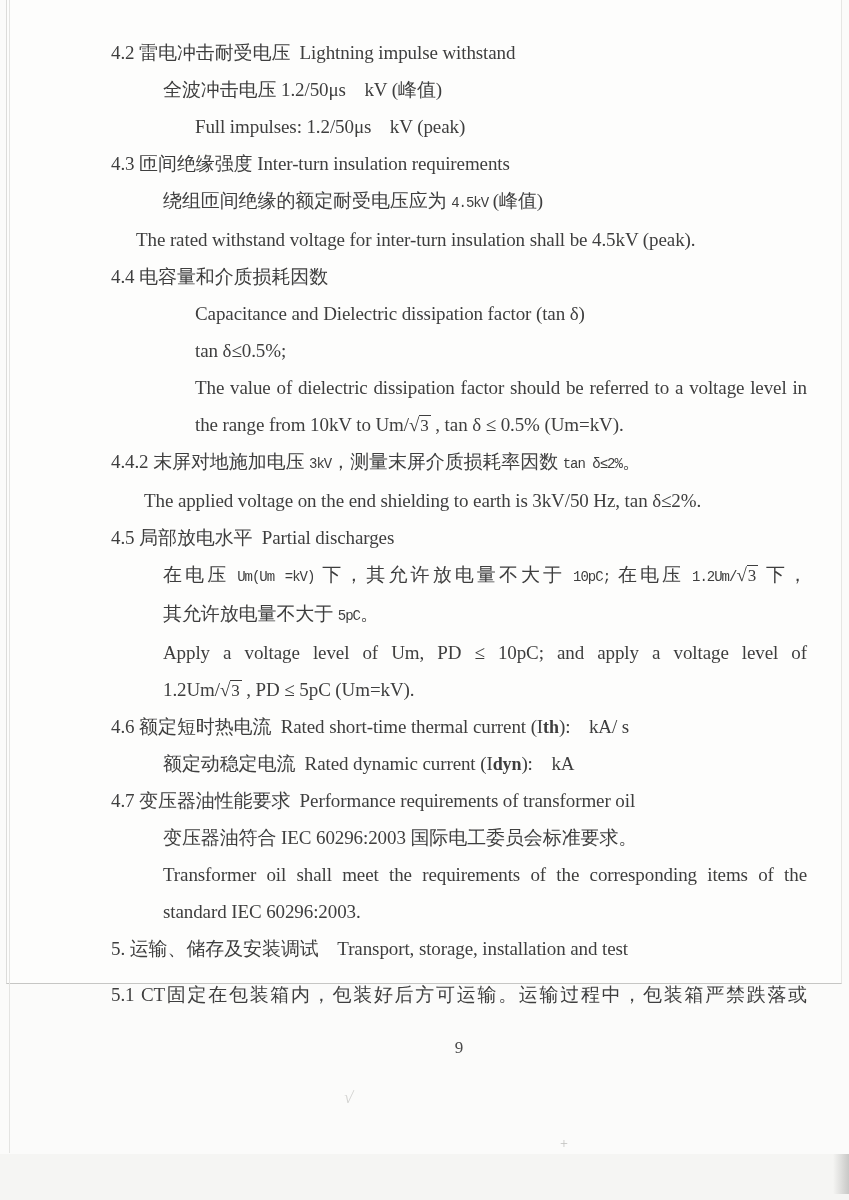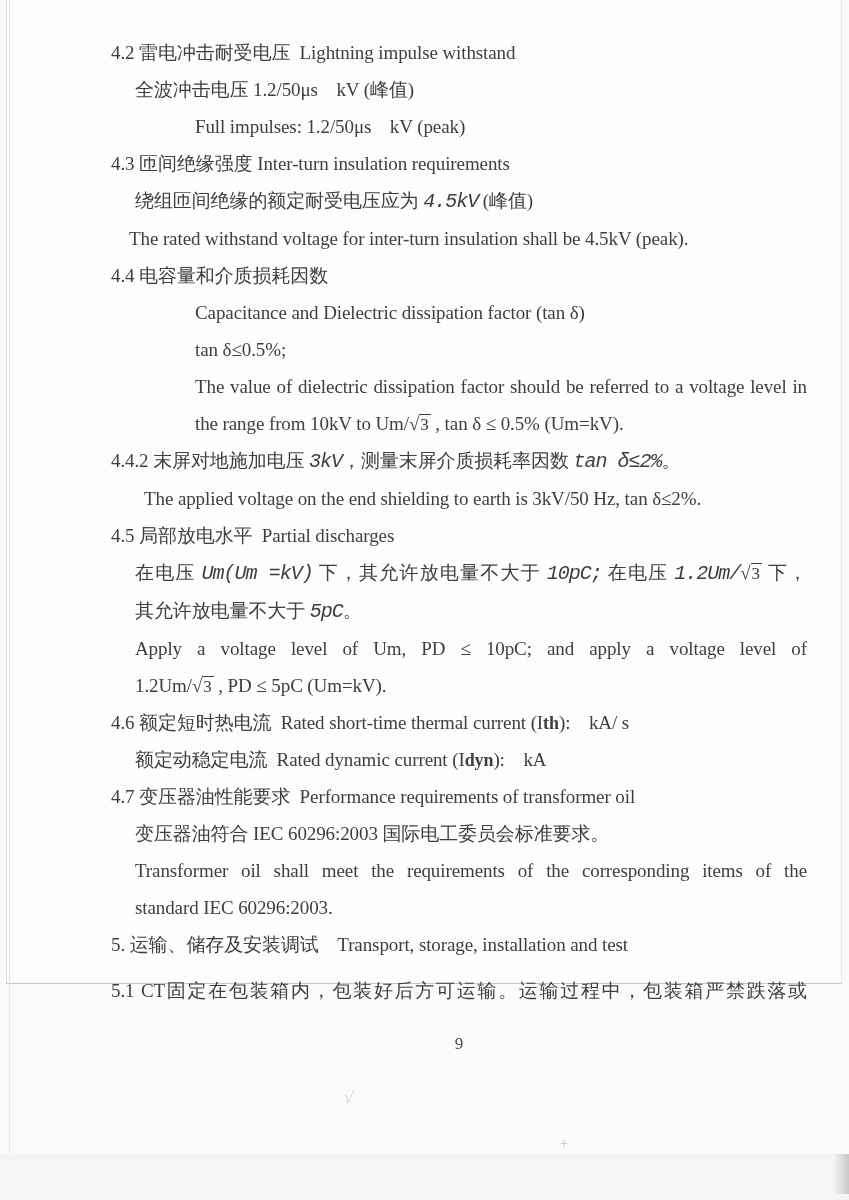--- a/index.html
+++ b/index.html
@@ -43,31 +43,30 @@
     line-height:26px;
     margin-bottom:11px;
     white-space:pre-wrap;
     letter-spacing:-0.1px;
   }
   .just{
     white-space:normal;
     text-align:justify;
     text-align-last:justify;
   }
-  .ind-1{margin-left:18px}
-  .ind-2{margin-left:24px}
+  .ind-1{margin-left:25px}
+  .ind-2{margin-left:52px}
   .ind-3{margin-left:84px}
   .ind-4{margin-left:33px}
   .sp-1{margin-top:4px}
   .sp-2{margin-top:20px}
   .mono{
     font-family:"Liberation Mono","DejaVu Sans Mono",monospace;
-    font-size:20px;
+    font-size:14px;
     letter-spacing:-1px;
-    font-style:italic;
   }
   .bold{font-weight:bold;font-size:18px}
   .rad{white-space:nowrap}
   .rad-n{
     display:inline-block;
     border-top:1px solid #3e3e3e;
     line-height:20px;
     padding:0 2px 0 1px;
     font-size:17px;
   }

